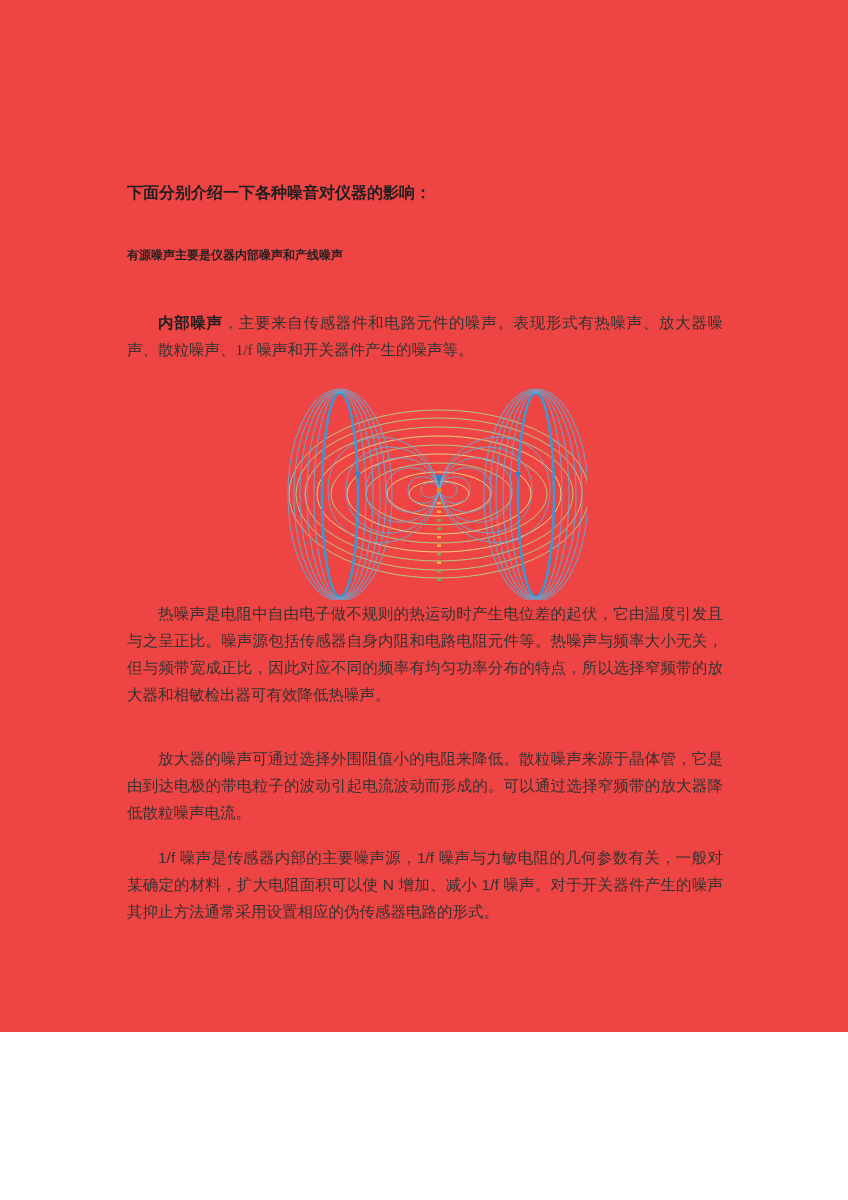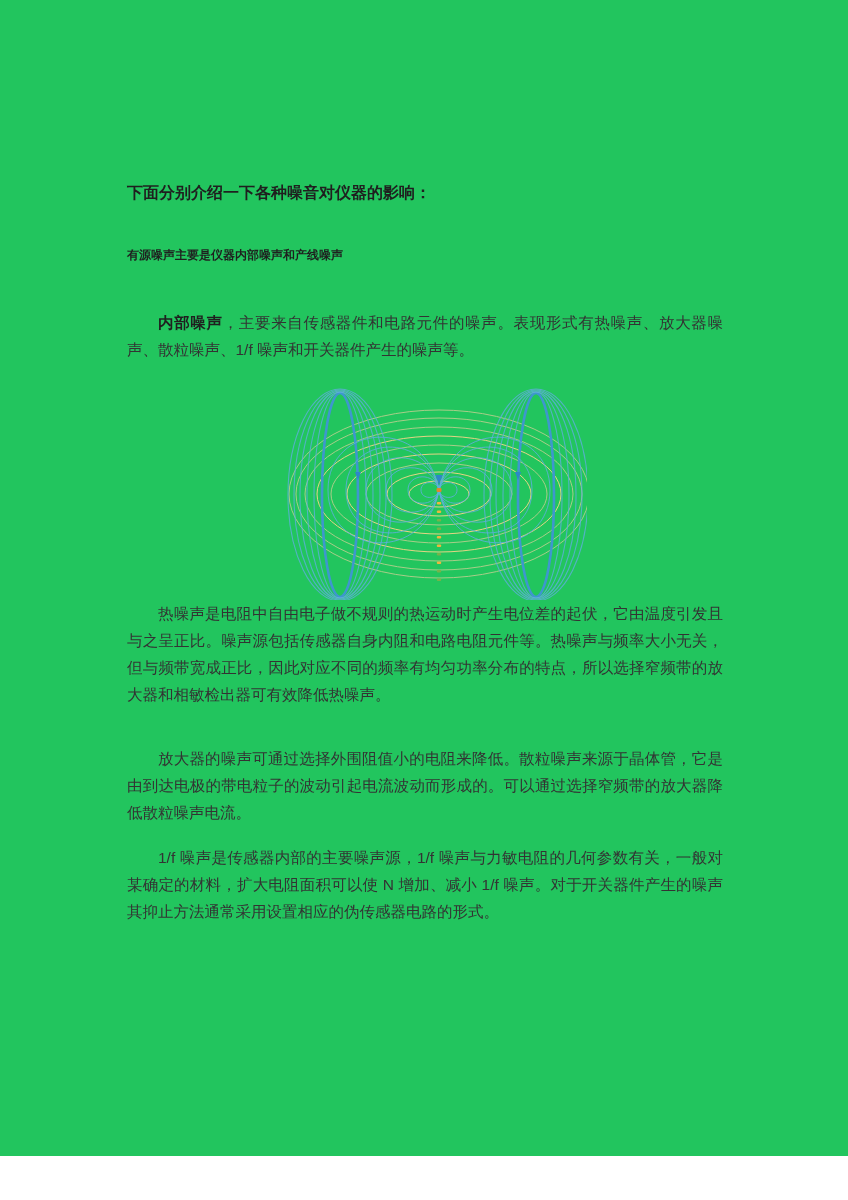--- a/index.html
+++ b/index.html
@@ -1,35 +1,35 @@
 <!DOCTYPE html>
 <html><head>
 <meta charset="utf-8">
 <style>
   html,body{margin:0;padding:0;background:#ffffff;}
   .page{
     position:relative;
-    width:848px;height:1156px;
-    background:#22c55e;
+    width:848px;height:1032px;
+    background:#ef4444;
     font-family:"Liberation Sans","DejaVu Sans",sans-serif;
     overflow:hidden;
   }
   .blk{
     position:absolute;left:127px;width:596px;margin:0;
     font-size:15.5px;line-height:27px;color:#333;
     text-align:justify;text-indent:31px;
     word-break:break-all;
   }
   .heading{
     font-weight:bold;color:#1f1f1f;text-indent:0;
     line-height:24px;text-align:left;
   }
   .h1{top:181px;font-size:16px;}
   .h2{top:243px;font-size:12px;}
-  .p1{top:309px;}
+  .p1{top:309px;font-family:Liberation Serif, serif;}
   .p2{top:600px;}
   .p3{top:736px;margin-top:9px;}
   .p4{top:844px;}
   .lead-bold{font-weight:bold;color:#1f1f1f;}
   .figure-wrap{
     position:absolute;left:287px;top:388px;width:300px;height:212px;
   }
   .figure-wrap svg{display:block;width:300px;height:212px;}
 </style>
 </head>

